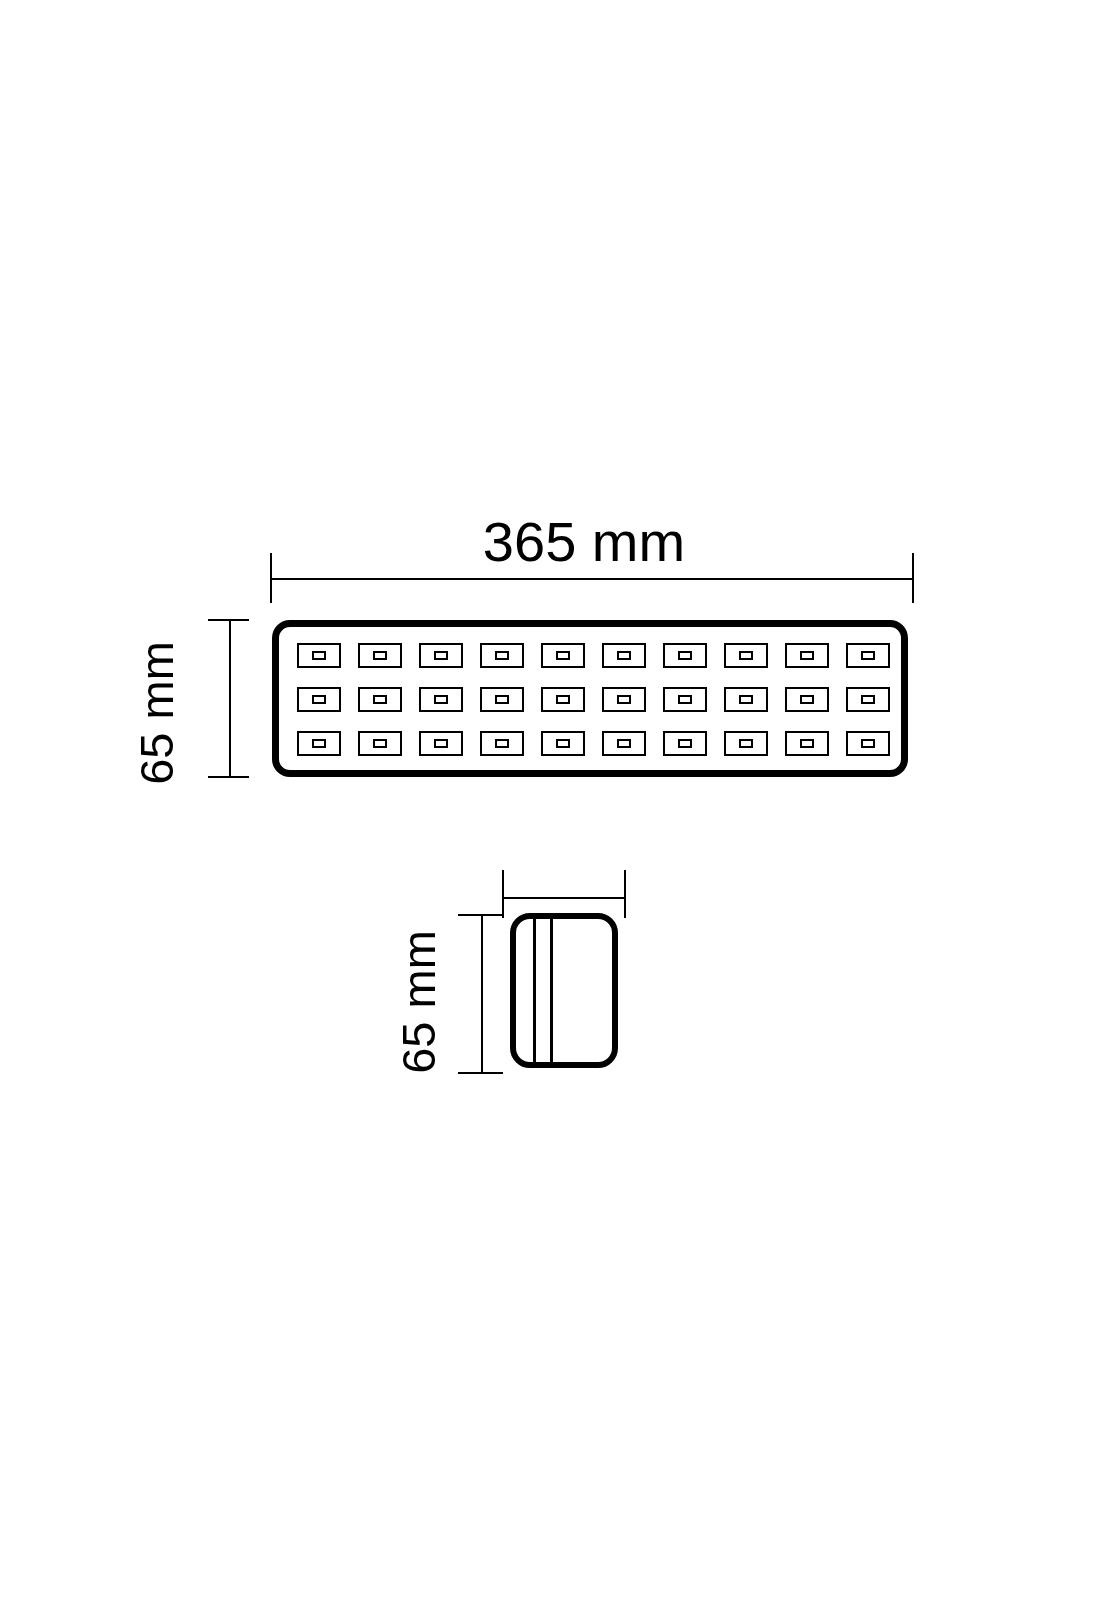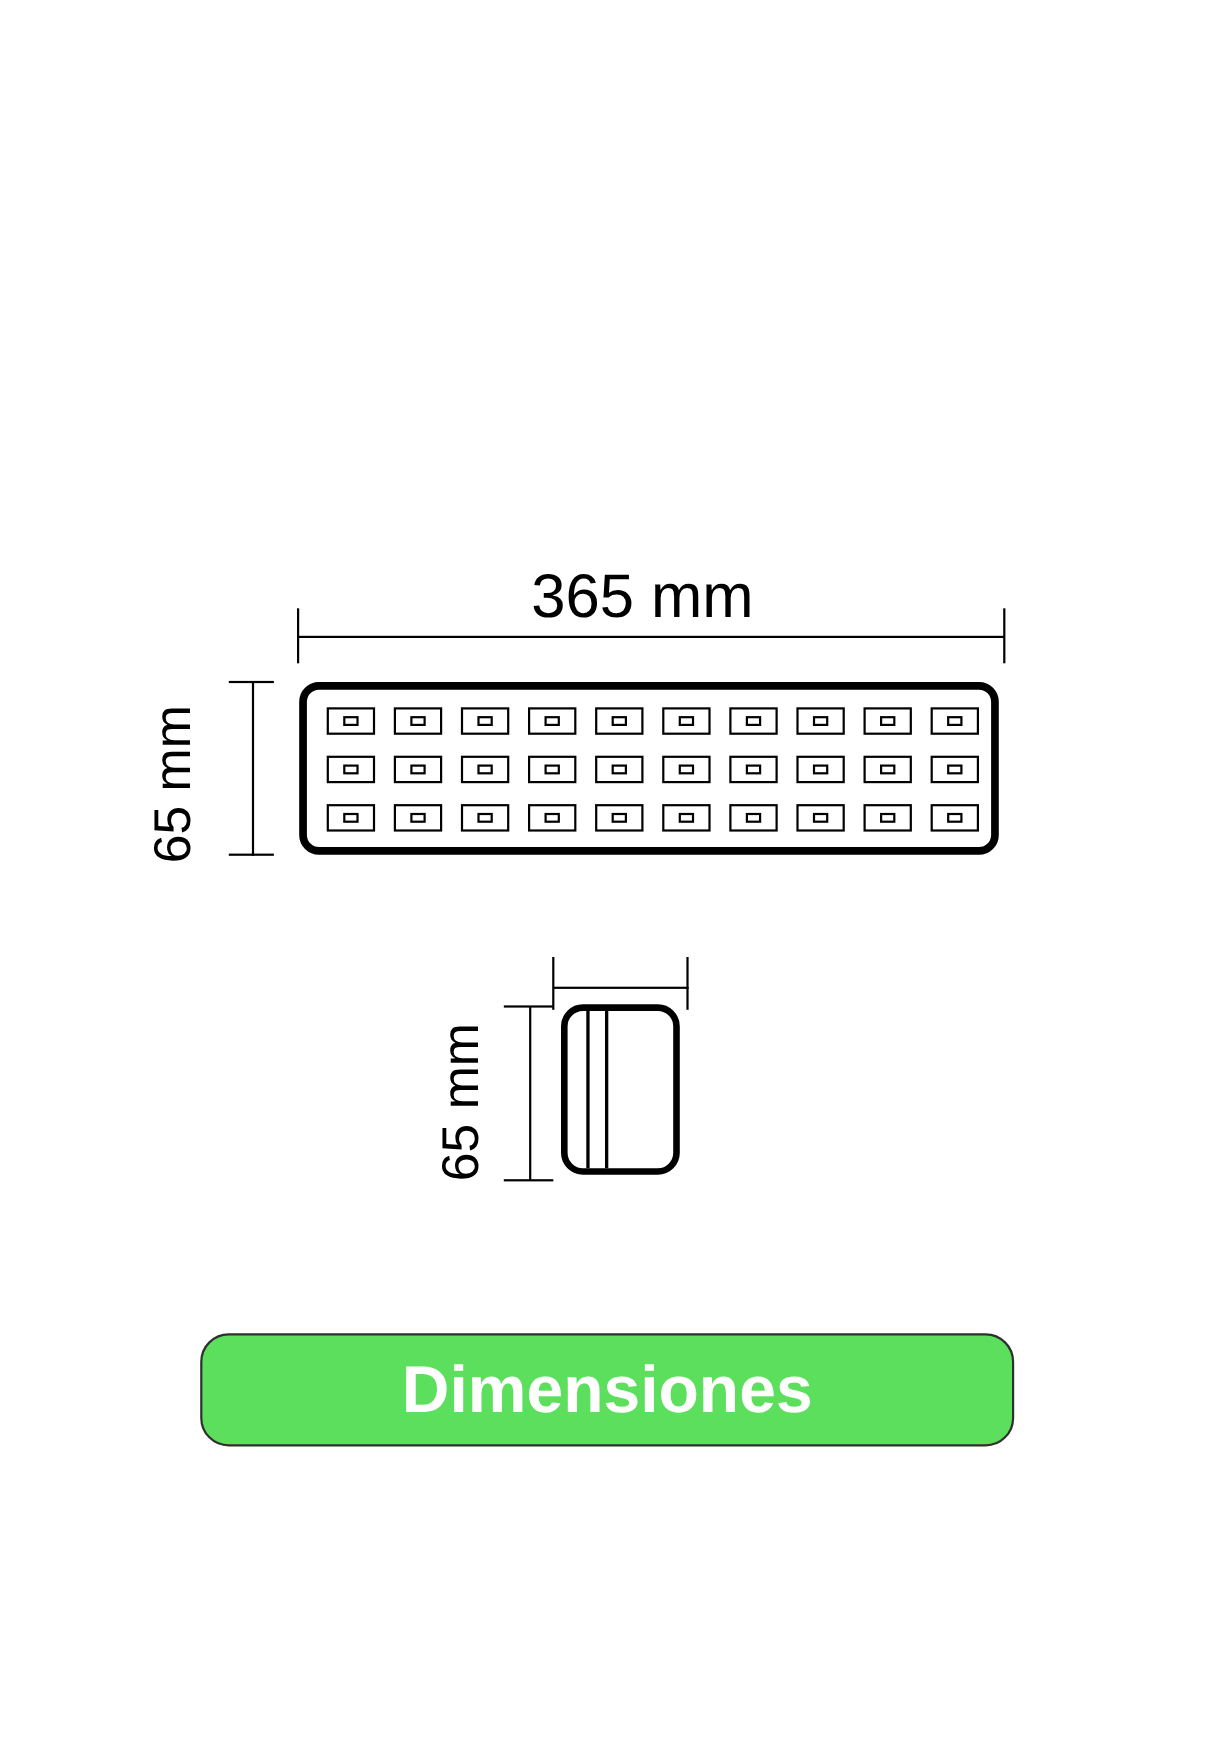--- a/index.html
+++ b/index.html
@@ -211,15 +211,14 @@
 
   <div class="dim-text dim-v rot" style="left:418px; top:1002px;">65 mm</div>
   <div class="line" style="left:481px; top:915px; width:2px; height:158px;"></div>
   <div class="line" style="left:458px; top:914px; width:45px; height:2px;"></div>
   <div class="line" style="left:458px; top:1072px; width:45px; height:2px;"></div>
 
   <div id="side-device"></div>
   <div class="line" style="left:533px; top:919px; width:3px; height:143px;"></div>
   <div class="line" style="left:550px; top:919px; width:3px; height:143px;"></div>
 
-  <button id="dim-button" style="background: rgb(92, 223, 92); color: rgb(255, 255, 255); border-color: rgb(47, 47, 47);">Dimensiones</button>
 
 </div>
 
 </body></html>

